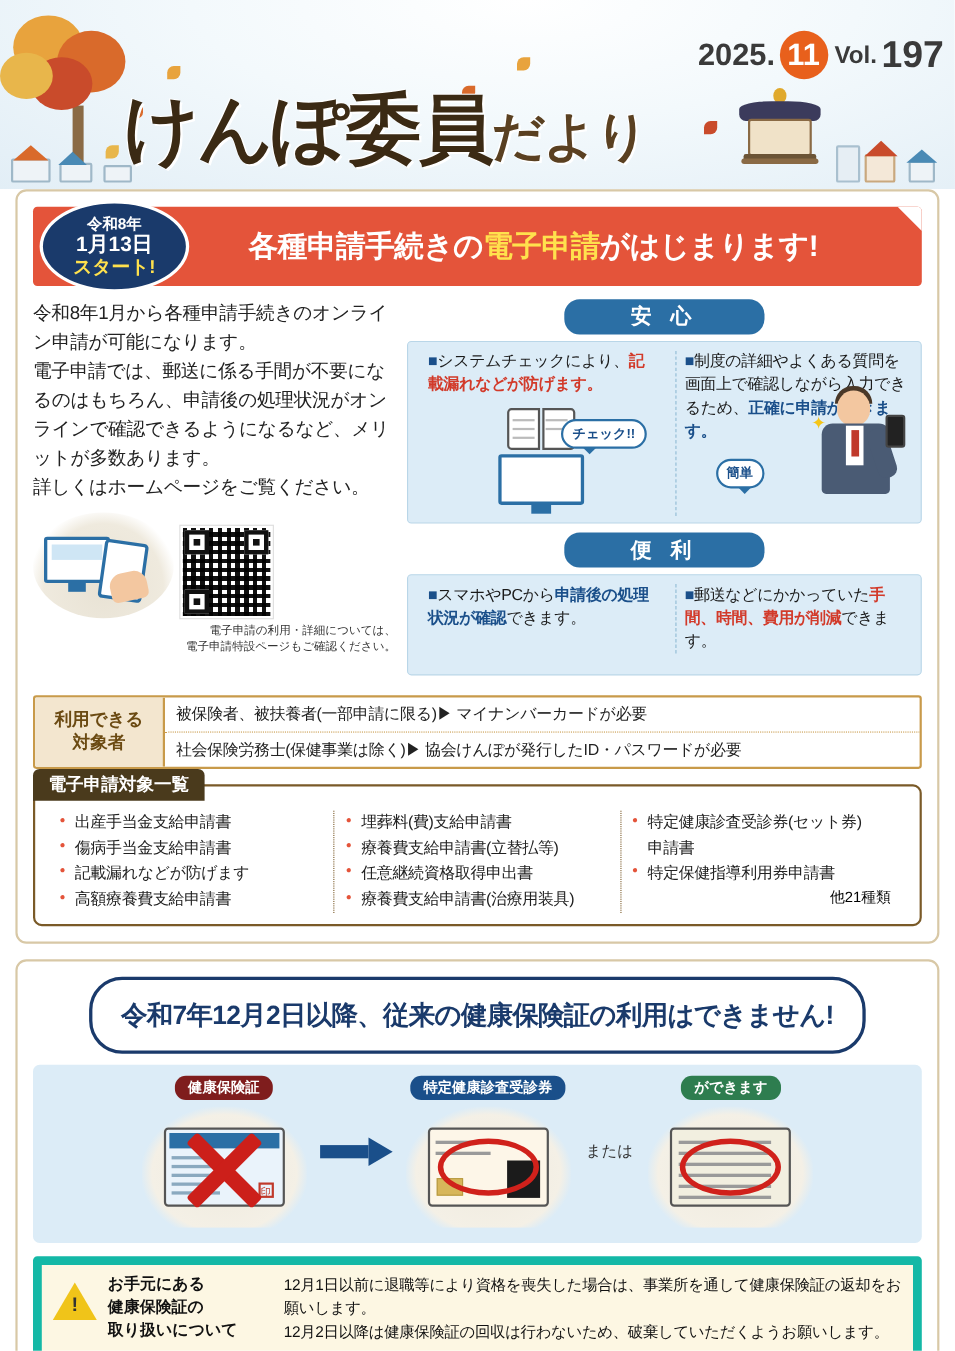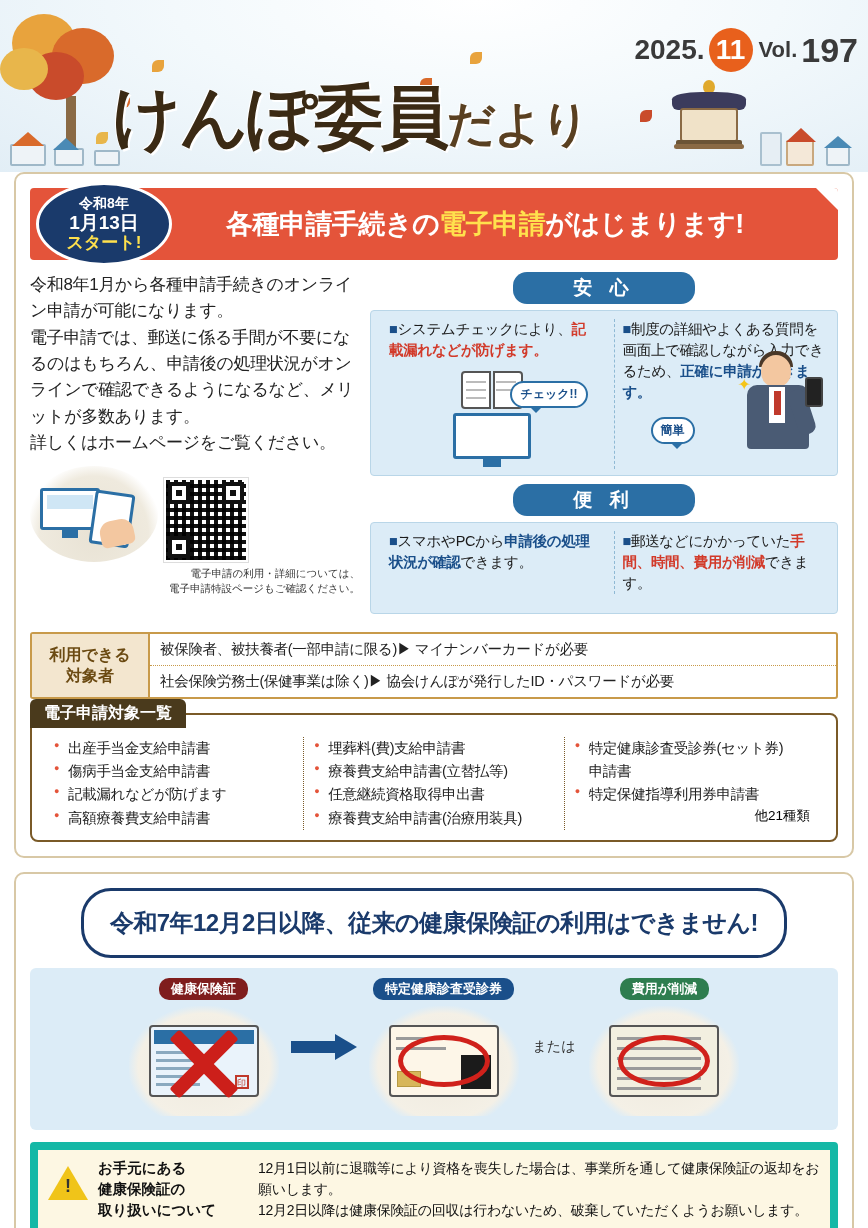--- a/index.html
+++ b/index.html
@@ -768,21 +768,21 @@
               <div class="ph"></div>
               <div class="ic"></div>
             </div>
             <div class="red-oval"></div>
           </div>
         </div>
 
         <div class="or-text">または</div>
 
         <div class="card-col">
-          <div class="card-label lbl-green">費用が削減</div>
+          <div class="card-label lbl-green">ができます</div>
           <div class="circle-bg">
             <div class="mini-card mc-shikaku">
               <div class="ln" style="top:10px;"></div>
               <div class="ln" style="top:20px;"></div>
               <div class="ln" style="top:30px;"></div>
               <div class="ln" style="top:40px;"></div>
               <div class="ln" style="top:50px;"></div>
               <div class="ln" style="top:60px;"></div>
             </div>
             <div class="red-oval"></div>

